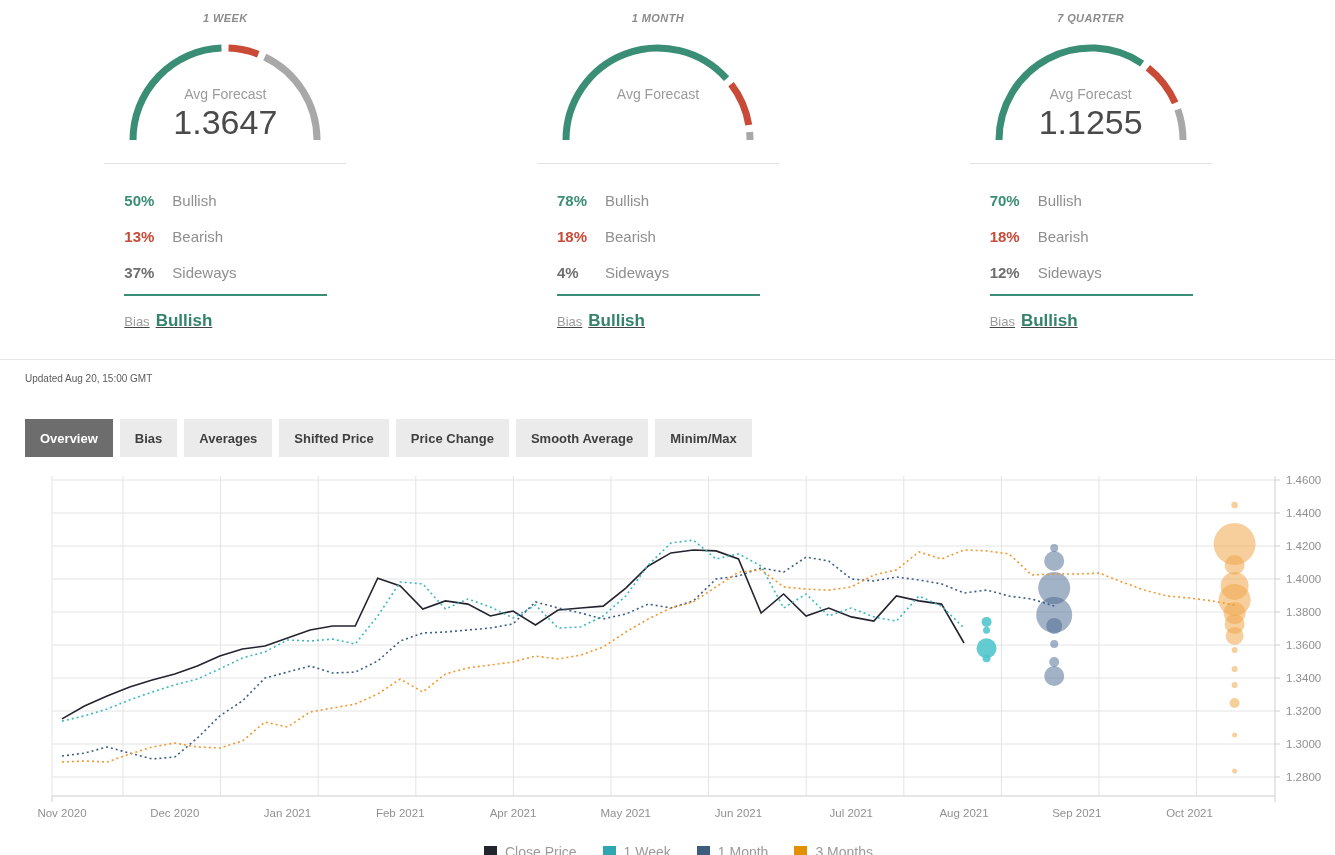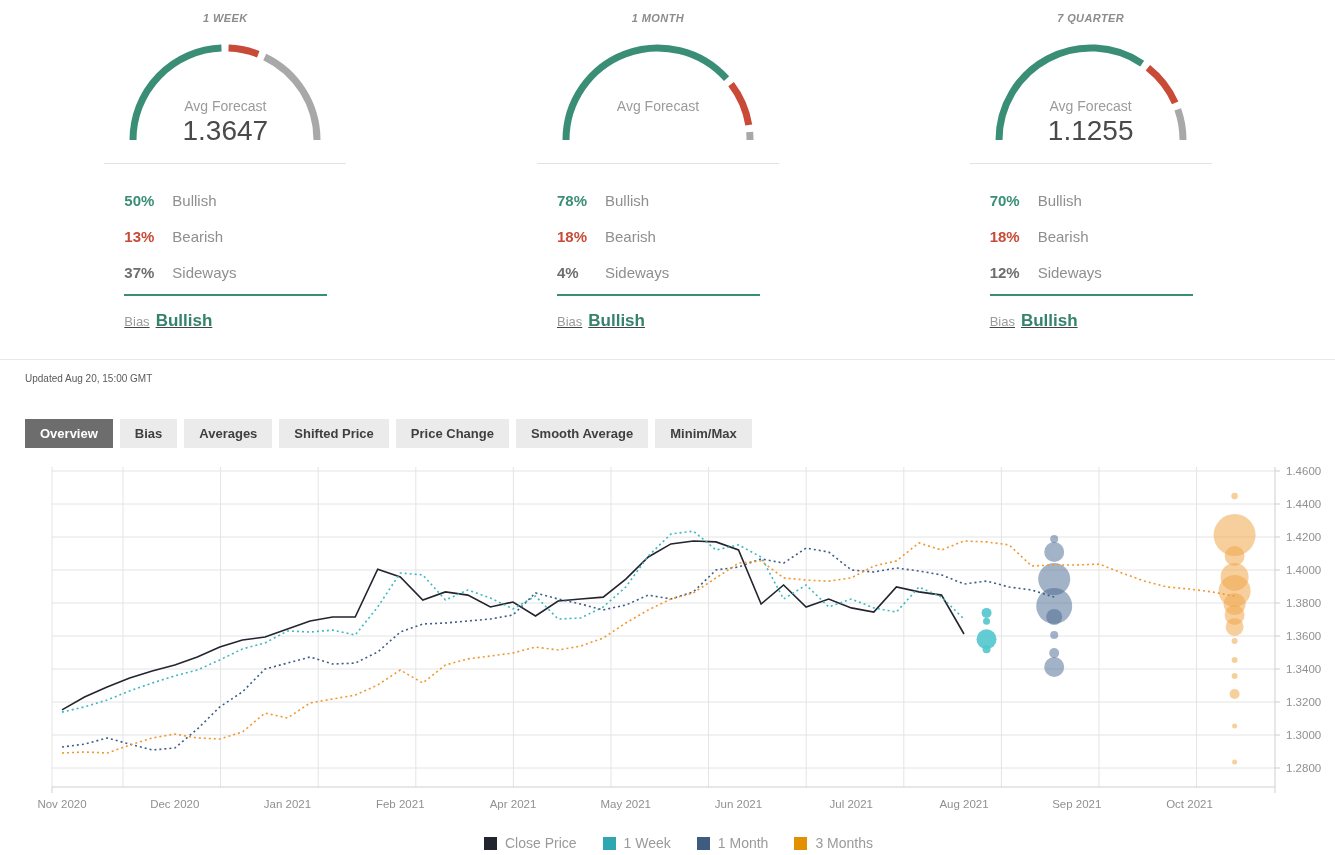--- a/index.html
+++ b/index.html
@@ -7,42 +7,42 @@
   body { font-family:"Liberation Sans", sans-serif; color:#444; overflow:hidden; }
 
   
   .panels { display:grid; grid-template-columns:repeat(3,1fr); width:1298px; margin-left:9px; padding-top:8px; }
   .panel { }
   .panel-inner { width:242px; margin:0 auto; }
   .panel-title { text-align:center; font-size:11px; font-weight:bold; font-style:italic; color:#8c8c8c; letter-spacing:.4px; padding-top:4px; height:24px; }
   .gauge-wrap { position:relative; width:200px; height:106px; margin:8px auto 0; }
   .gauge-wrap svg { display:block; }
   .gauge-text { position:absolute; top:46px; left:0; width:100%; text-align:center; }
-  .avg-label { font-size:14px; color:#9b9b9b;margin-top:12px; }
-  .avg-value { font-size:28px; color:#4a4a4a; margin-top:1px; }
+  .avg-label { font-size:14px; color:#9b9b9b; }
+  .avg-value { font-size:34px; color:#4a4a4a; margin-top:1px; }
   .panel-hr { border:none; border-top:1px solid #e2e2e2; margin-top:17px; }
   .stats { margin-top:9px; padding-left:20px; }
   .stat-row { display:flex; align-items:flex-end; height:36px; padding-top:9px; }
   .stat-pct { font-size:15px; font-weight:bold; width:48px; }
   .stat-pct.bullish { color:#3a8e76; }
   .stat-pct.bearish { color:#c94a37; }
   .stat-pct.sideways { color:#6e6e6e; }
   .stat-label { font-size:15px; color:#8f8f8f; }
   .green-underline { width:203px; margin-left:20px; margin-top:13px; border-bottom:2px solid #3a8e76; }
   .bias-row { margin-left:20px; margin-top:15px;text-decoration:underline; }
   .bias-label { font-size:13px; color:#9b9b9b; margin-right:6px; }
   .bias-value { font-size:17px; font-weight:bold; color:#35836d; }
 
   .full-hr { border:none; border-top:1px solid #e8e8e8; margin-top:28px; }
   .updated { margin:13px 16px 0 25px; font-size:10px; color:#5a5a5a; }
 
   
   .tabs { display:flex; gap:7px; margin:35px 0 0 25px; }
   .tab { border:none; background:#ebebeb; color:#3f3f3f; font-family:"Liberation Sans",sans-serif;
-         font-size:13px; font-weight:bold; height:29px; padding:4px 15px; cursor:pointer; }
+         font-size:13px; font-weight:bold; height:38px; padding:4px 15px; cursor:pointer; }
   .tab.active { background:#6d6d6d; color:#ffffff; }
 
   
   .chart-box { margin-top:9px;padding-left:22px; }
   .chart-box svg { display:block; }
   .legend { display:flex; justify-content:center; align-items:center; gap:26px; margin-top:14px; height:24px; }
   .legend-item { display:flex; align-items:center; gap:8px; }
   .legend-swatch { width:13px; height:13px; display:inline-block; }
   .legend-label { font-size:14px; color:#9a9a9a; }
 </style>

